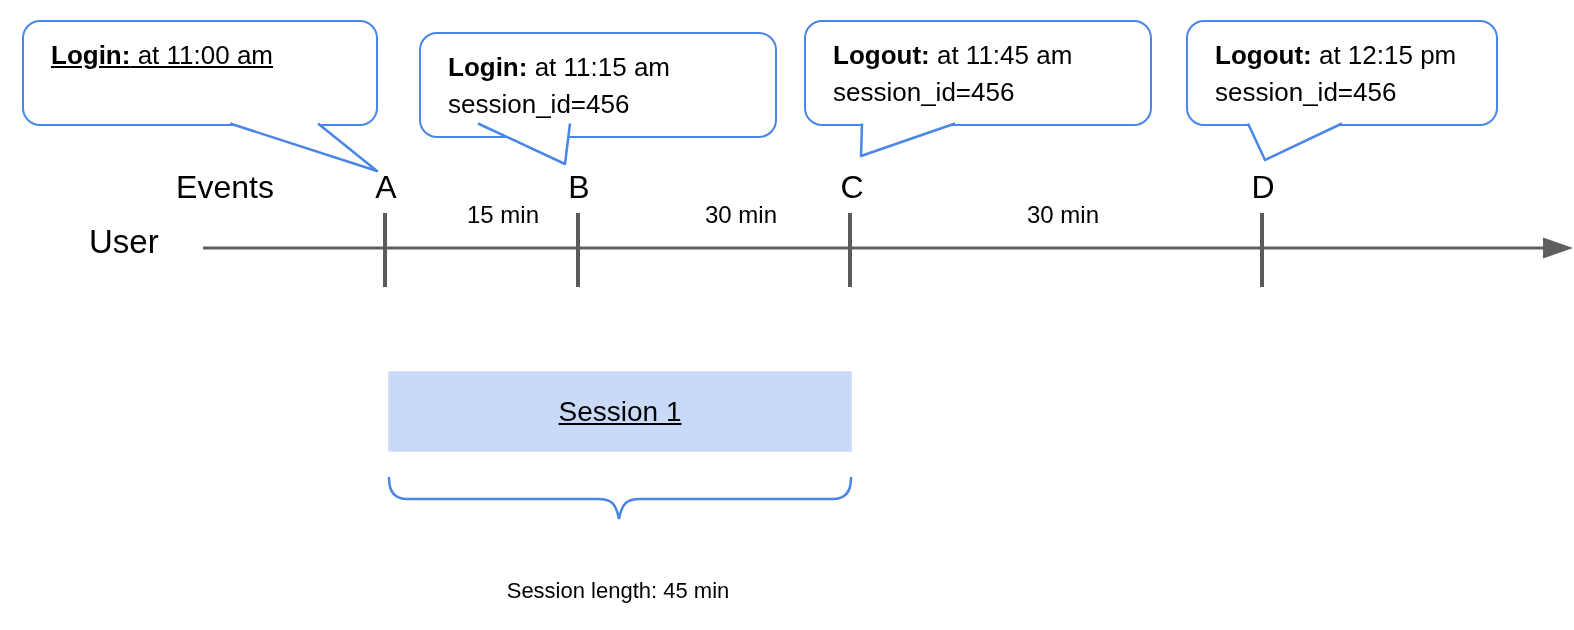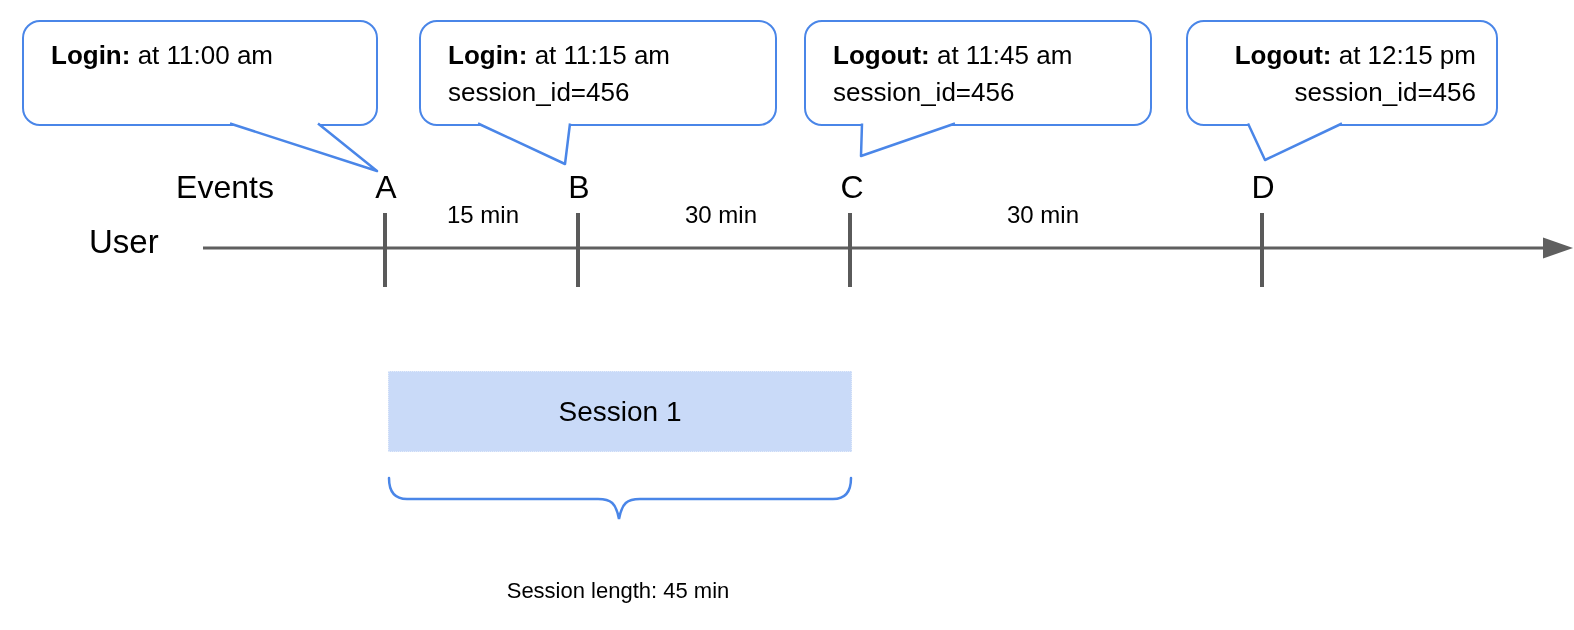--- a/index.html
+++ b/index.html
@@ -30,40 +30,42 @@
     position: absolute;
     transform: translateX(-50%);
     font-size: 32px;
     white-space: nowrap;
   }
   .interval-label {
     position: absolute;
     transform: translateX(-50%);
     font-size: 24px;
     white-space: nowrap;
+    margin-left: 20px;
   }
   #user-label {
     position: absolute;
     left: 89px;
     top: 223px;
     font-size: 33px;
   }
   #session-box {
     position: absolute;
     left: 388px;
     top: 371px;
     width: 464px;
     height: 81px;
     box-sizing: border-box;
     background: #c9daf8;
     border: 1px dotted #e4ecfa;
     display: flex;
     align-items: center;
     justify-content: center;
     font-size: 28px;
+    text-decoration: underline;
   }
   #session-length-label {
     position: absolute;
     left: 618px;
     top: 578px;
     transform: translateX(-50%);
     font-size: 22px;
     white-space: nowrap;
   }
   #lineart {
@@ -72,35 +74,35 @@
     width: 1574px;
     height: 630px;
     pointer-events: none;
   }
 </style>
 </head>
 <body>
 
 <div id="canvas">
 
-  <div class="callout" style="left:22px; width:356px;">
+  <div class="callout" style="left:22px; width:356px;text-decoration:underline;">
     <div><span class="bold">Login:</span><span> at 11:00 am</span></div>
   </div>
 
-  <div class="callout" style="left:419px; width:358px;">
+  <div class="callout" style="left:419px; width:358px;margin-top:12px;">
     <div><span class="bold">Login:</span><span> at 11:15 am</span></div>
     <div>session_id=456</div>
   </div>
 
   <div class="callout" style="left:804px; width:348px;">
     <div><span class="bold">Logout:</span><span> at 11:45 am</span></div>
     <div>session_id=456</div>
   </div>
 
-  <div class="callout" style="left:1186px; width:312px;text-align:right;">
+  <div class="callout" style="left:1186px; width:312px;">
     <div><span class="bold">Logout:</span><span> at 12:15 pm</span></div>
     <div>session_id=456</div>
   </div>
 
   <div class="axis-label" style="left:225px; top:169px;">Events</div>
   <div id="user-label">User</div>
 
   <div class="axis-label" style="left:386px; top:169px;">A</div>
   <div class="axis-label" style="left:579px; top:169px;">B</div>
   <div class="axis-label" style="left:852px; top:169px;">C</div>

